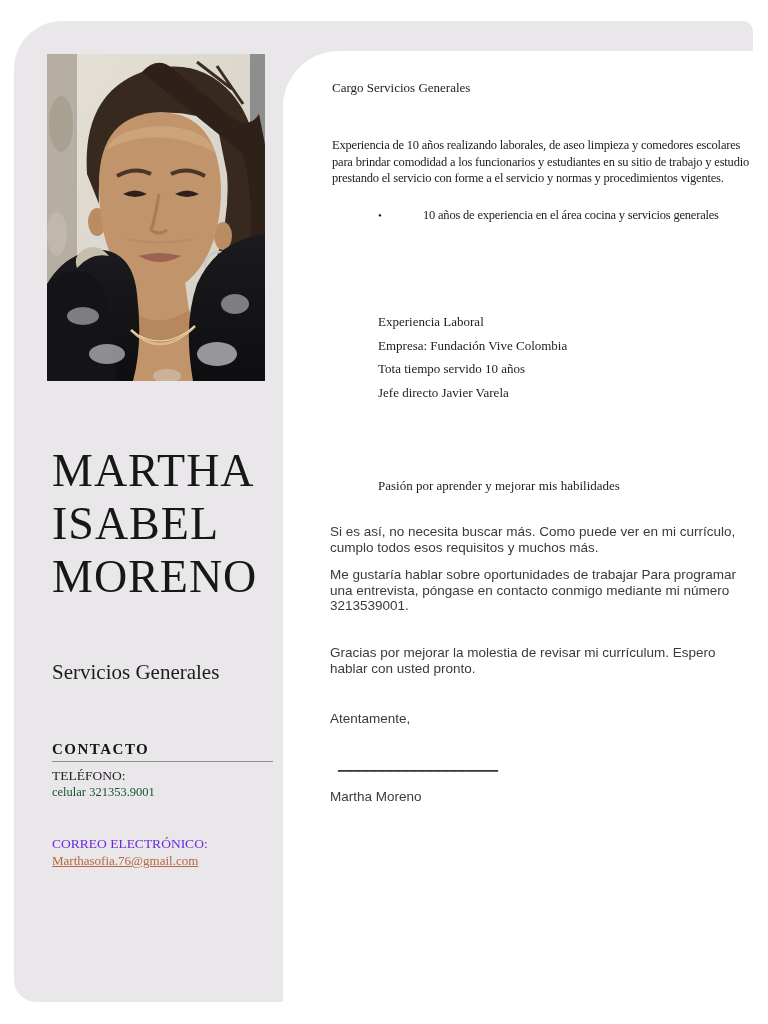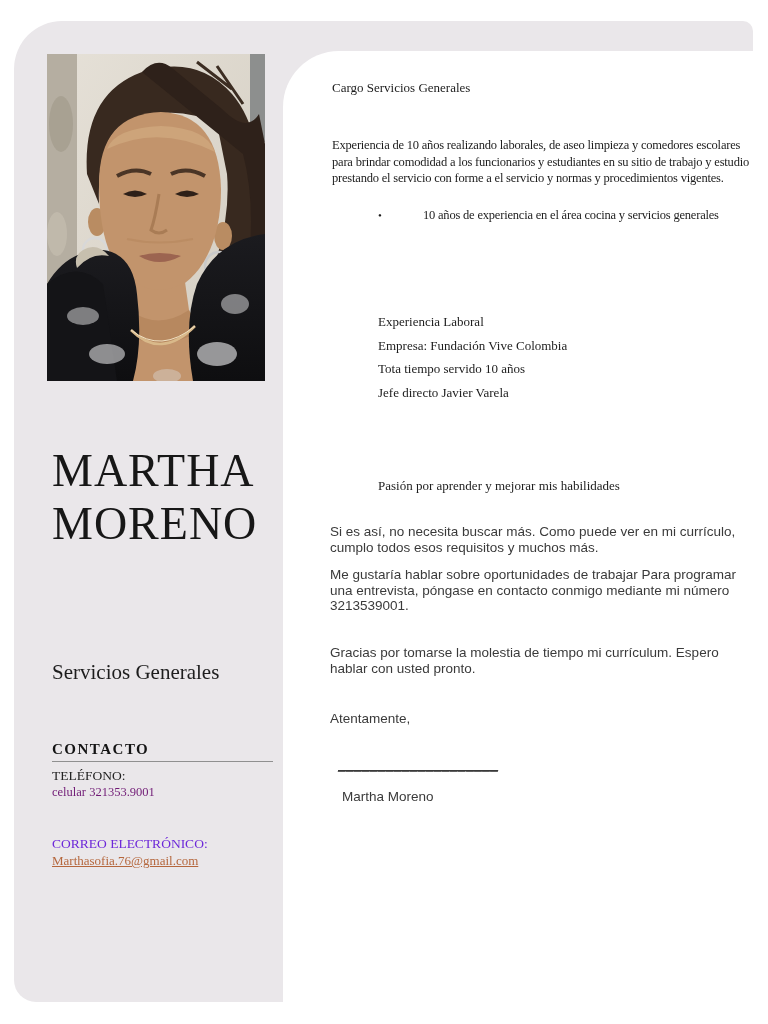--- a/index.html
+++ b/index.html
@@ -23,42 +23,42 @@
     border-radius:56px 0 0 0;
   }
 
   
   .photo{left:47px;top:54px;width:218px;height:327px;display:block;}
   .name-block{left:52px;top:444px;line-height:53px;font-size:46px;letter-spacing:1px;color:#171717;white-space:nowrap;}
   .role{left:52px;top:660px;font-size:21px;color:#1d1d1d;}
   .contact-heading{left:52px;top:741px;font-size:15px;font-weight:bold;letter-spacing:1.5px;color:#141414;}
   .contact-rule{left:52px;top:761px;width:221px;height:1px;background:#909090;}
   .phone-label{left:52px;top:768px;font-size:13.5px;color:#222;}
-  .phone-value{left:52px;top:785px;font-size:12.5px;color:#701a75;}
+  .phone-value{left:52px;top:785px;font-size:12.5px;color:#14532d;}
   .email-label{left:52px;top:836px;font-size:13.5px;color:#6d28d9;}
   .email-link{left:52px;top:853px;font-size:13px;color:#b5673d;text-decoration:underline;cursor:pointer;}
 
   
   .cargo{left:332px;top:80px;font-size:13px;}
   .summary{left:332px;top:137px;width:424px;font-size:12.5px;line-height:16.5px;letter-spacing:-0.2px;}
   .bullets{left:332px;top:207px;width:424px;font-size:12.5px;line-height:17px;letter-spacing:-0.2px;}
   .bullet-item{padding-left:46px;margin-bottom:7px;}
   .bullet-item .dot{display:inline-block;width:45px;font-size:11px;}
   .exp-block{left:378px;top:315px;width:360px;font-size:13px;}
   .exp-block div{line-height:14px;margin-bottom:9.5px;white-space:nowrap;}
   .passion{left:378px;top:478px;font-size:13px;white-space:nowrap;}
 
   
   .sans{font-family:"Liberation Sans", sans-serif;color:#3a3a3a;font-size:13.5px;line-height:15.5px;}
   .p1{left:330px;top:524px;width:424px;}
   .p2{left:330px;top:567px;width:424px;}
   .p3{left:330px;top:645px;width:424px;}
   .closing{left:330px;top:711px;width:424px;}
   .sig-line{left:338px;top:757px;width:424px;letter-spacing:0.5px;text-decoration:underline;}
-  .signed-name{left:330px;top:789px;width:424px;margin-left:12px;}
+  .signed-name{left:330px;top:789px;width:424px;}
 </style>
 </head>
 <body>
 
 <div>
 
   <div class="abs page-gray"></div>
   <div class="abs panel-white"></div>
 
   <svg class="abs photo" viewBox="0 0 218 327" preserveAspectRatio="none">
@@ -113,20 +113,21 @@
     <ellipse cx="120" cy="322" rx="14" ry="7" fill="#dcdcde" opacity="0.4"></ellipse>
 
     <path d="M 30 214 Q 44 198 62 202 Q 50 188 36 196 Q 26 202 30 214 Z" fill="#c7bfae"></path>
 
     <path d="M 84 276 Q 114 306 148 272" stroke="#d9b98a" stroke-width="2.6" fill="none"></path>
     <path d="M 84 276 Q 114 300 148 272" stroke="#efe0c2" stroke-width="1" fill="none"></path>
   </svg>
 
   <div class="abs name-block">
     <div>MARTHA</div>
+    <div>ISABEL</div>
     <div>MORENO</div>
   </div>
   <div class="abs role">Servicios Generales</div>
 
   <div class="abs contact-heading">CONTACTO</div>
   <div class="abs contact-rule"></div>
   <div class="abs phone-label">TELÉFONO:</div>
   <div class="abs phone-value">celular 321353.9001</div>
   <div class="abs email-label">CORREO ELECTRÓNICO:</div>
   <a class="abs email-link">Marthasofia.76@gmail.com</a>
@@ -145,18 +146,18 @@
     <div>Experiencia Laboral</div>
     <div>Empresa: Fundación Vive Colombia</div>
     <div>Tota tiempo servido 10 años</div>
     <div>Jefe directo Javier Varela</div>
   </div>
 
   <div class="abs passion">Pasión por aprender y mejorar mis habilidades</div>
 
   <div class="abs sans p1">Si es así, no necesita buscar más. Como puede ver en mi currículo, cumplo todos esos requisitos y muchos más.</div>
   <div class="abs sans p2">Me gustaría hablar sobre oportunidades de trabajar Para programar una entrevista, póngase en contacto conmigo mediante mi número 3213539001.</div>
-  <div class="abs sans p3">Gracias por tomarse la molestia de tiempo mi currículum. Espero hablar con usted pronto.</div>
+  <div class="abs sans p3">Gracias por mejorar la molestia de revisar mi currículum. Espero hablar con usted pronto.</div>
   <div class="abs sans closing">Atentamente,</div>
   <div class="abs sans sig-line">____________________</div>
   <div class="abs sans signed-name">Martha Moreno</div>
 
 </div>
 
 </body></html>

